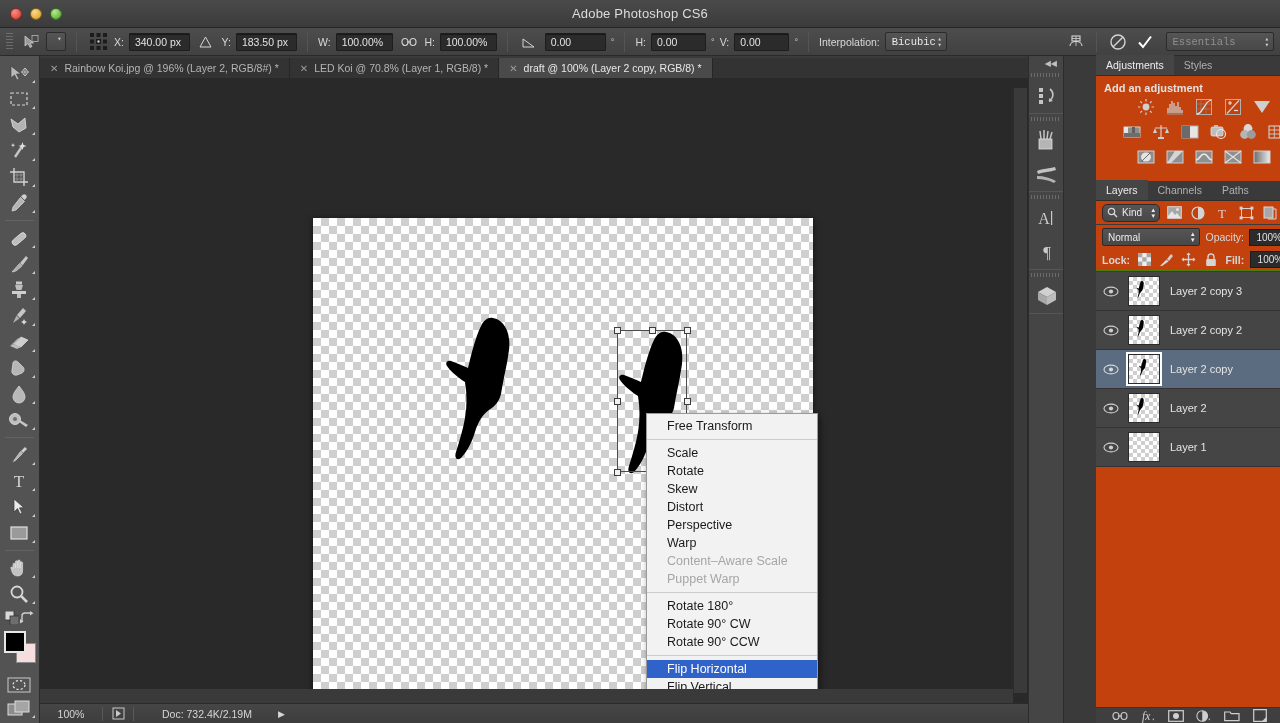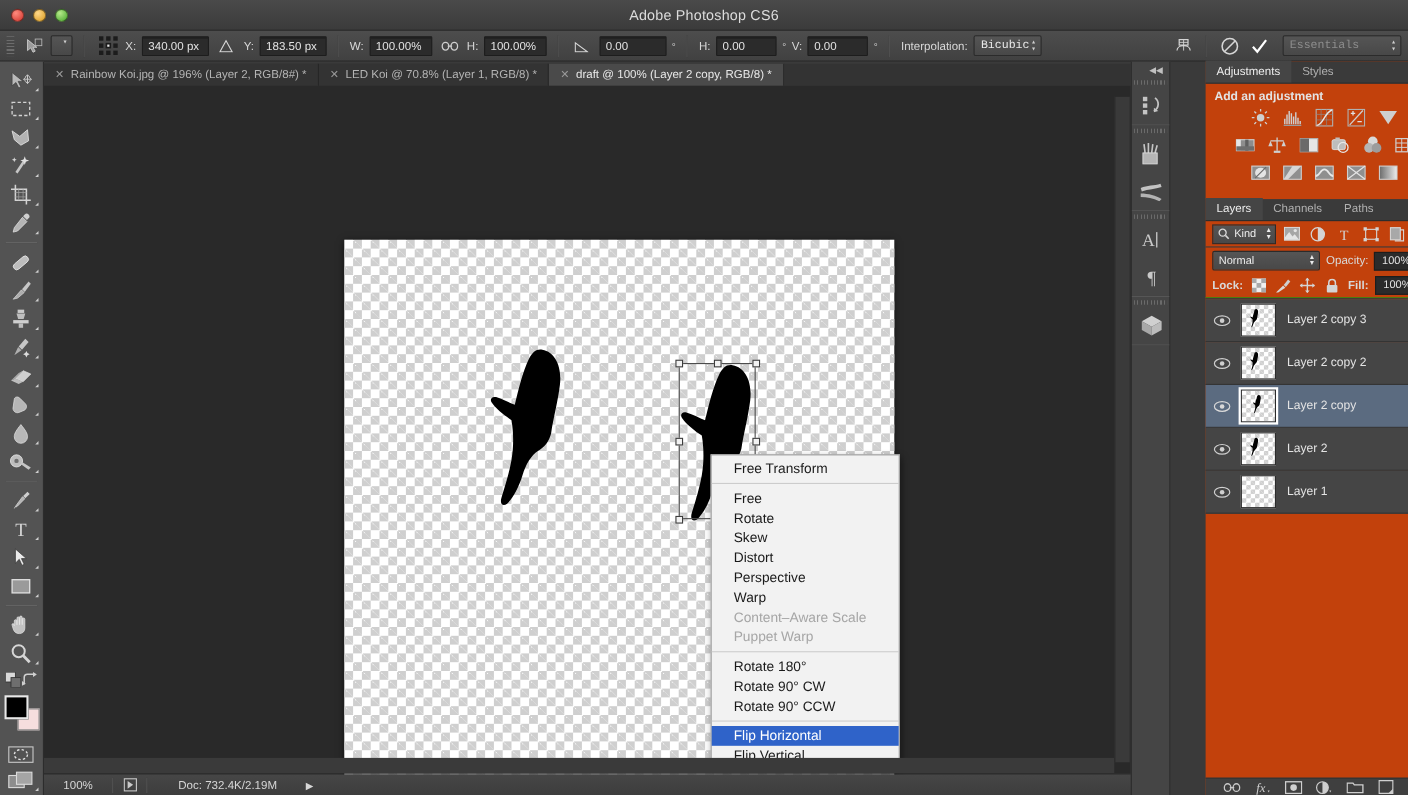--- a/index.html
+++ b/index.html
@@ -136,21 +136,21 @@
   .ptab.active{background:#454545;color:#ededed;}
   .pmenu{position:absolute;right:5px;top:4px;display:flex;align-items:center;gap:2px;}
   .pmenu .tri{width:0;height:0;border-left:4px solid transparent;border-right:4px solid transparent;border-top:4px solid #cfcfcf;}
   .pmenu .lines{width:10px;height:8px;background:repeating-linear-gradient(#cfcfcf 0 1.5px,transparent 1.5px 3px);}
 
   .addadj{padding:6px 8px 2px;font-size:11px;color:#e3e3e3;font-weight:bold;}
   .adjgrid{padding:2px 0 8px 0;}
   .adjrow{display:flex;justify-content:center;gap:9px;margin-bottom:7px;}
   .adjbtn{width:20px;height:18px;display:flex;align-items:center;justify-content:center;}
   .lptoolbar{display:flex;align-items:center;height:24px;padding:0 6px;gap:4px;border-bottom:1px solid #3a3a3a;}
-  .kindbox{background:linear-gradient(#555,#484848);border:1px solid #2b2b2b;height:18px;border-radius:0;
+  .kindbox{background:linear-gradient(#555,#484848);border:1px solid #2b2b2b;height:18px;border-radius:5px;
     display:flex;align-items:center;padding:8px 4px;gap:4px;font-size:10px;color:#ececec;}
   .filtico{width:20px;height:18px;display:flex;align-items:center;justify-content:center;}
   .blendrow{display:flex;align-items:center;height:24px;padding:0 6px;gap:5px;}
   .blendsel{flex:1;background:linear-gradient(#555,#484848);border:1px solid #2b2b2b;height:18px;border-radius:2px;
     display:flex;align-items:center;justify-content:space-between;padding:0 5px;font-size:10px;color:#ececec;}
   .numbox{background:#2b2b2b;border:1px solid #1d1d1d;height:17px;line-height:16px;padding:0 4px;font-size:10px;color:#e2e2e2;min-width:38px;text-align:right;}
   .spin{width:14px;height:17px;background:linear-gradient(#555,#484848);border:1px solid #2b2b2b;
     display:flex;align-items:center;justify-content:center;font-size:7px;color:#ddd;}
   .lockrow{display:flex;align-items:center;height:22px;padding:0 6px;gap:6px;border-bottom:1px solid #4d7c0f;}
 
@@ -337,21 +337,21 @@
       <div class="hnd" style="left:-4px;top:67px;"></div>
       <div class="hnd" style="left:66px;top:67px;"></div>
       <div class="hnd" style="left:-4px;top:138px;"></div>
       <div class="hnd" style="left:31px;top:138px;"></div>
       <div class="hnd" style="left:66px;top:138px;"></div>
     </div>
 
     <div class="ctxmenu">
       <div class="ctxitem">Free Transform</div>
       <div class="ctxsep"></div>
-      <div class="ctxitem">Free</div>
+      <div class="ctxitem">Scale</div>
       <div class="ctxitem">Rotate</div>
       <div class="ctxitem">Skew</div>
       <div class="ctxitem">Distort</div>
       <div class="ctxitem">Perspective</div>
       <div class="ctxitem">Warp</div>
       <div class="ctxitem dis">Content–Aware Scale</div>
       <div class="ctxitem dis">Puppet Warp</div>
       <div class="ctxsep"></div>
       <div class="ctxitem">Rotate 180°</div>
       <div class="ctxitem">Rotate 90° CW</div>

